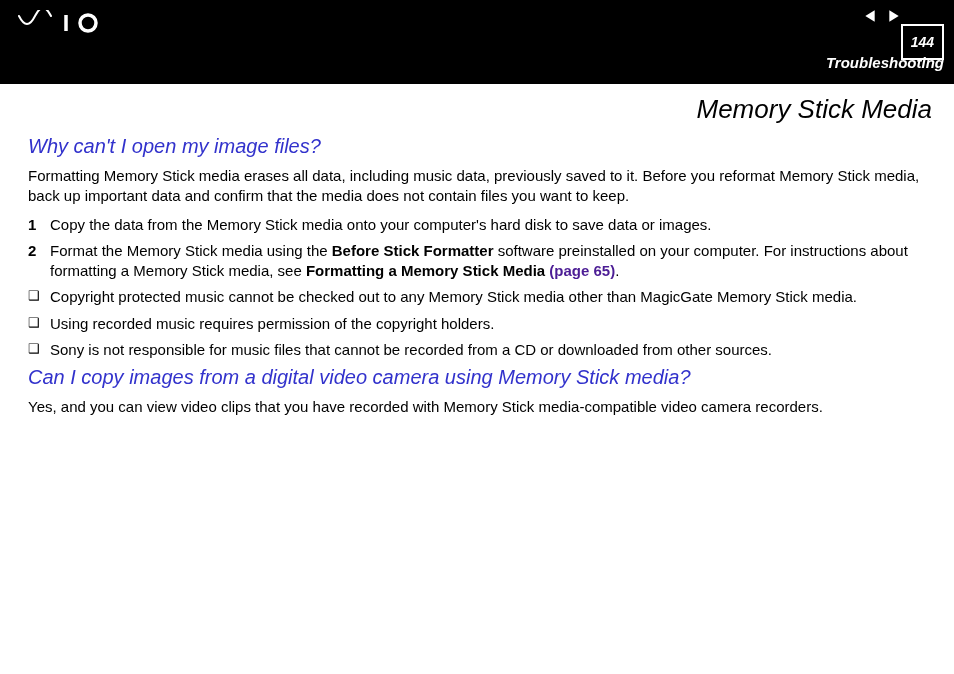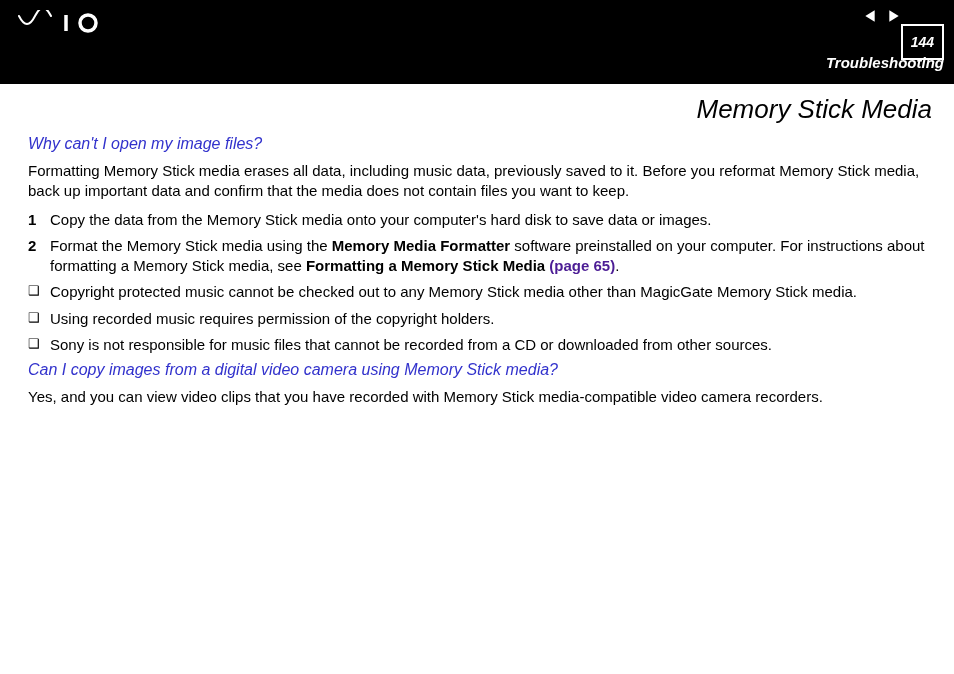--- a/index.html
+++ b/index.html
@@ -13,21 +13,21 @@
   }
   .logo { position: absolute; left: 18px; top: 10px; }
   .logo svg { width: 90px; height: 26px; }
   .nav-arrows { position: absolute; right: 50px; top: 8px; display: flex; gap: 4px; align-items: center; }
   .arrow-btn { width: 20px; height: 16px; display: inline-flex; align-items: center; justify-content: center; }
   .arrow-btn svg { width: 14px; height: 14px; }
   .page-num-box { position: absolute; right: 10px; top: 24px; border: 2px solid #fff; padding: 8px 8px; font-style: italic; font-weight: bold; font-size: 14px; }
   .section-label { position: absolute; right: 10px; top: 54px; font-style: italic; font-weight: bold; font-size: 15px; }
   .content { padding: 10px 22px 0 28px; }
   .h1 { font-size: 26px; font-style: italic; font-weight: normal; margin-bottom: 10px; font-family: Arial, sans-serif; text-align: right; }
-  .h2 { font-size: 16px; font-style: italic; font-weight: normal; color: #3232cc; margin-bottom: 8px; }
+  .h2 { font-size: 20px; font-style: italic; font-weight: normal; color: #3232cc; margin-bottom: 8px; }
   .para { font-size: 15px; line-height: 1.35; margin-bottom: 8px; }
   .ol-item { display: flex; font-size: 15px; line-height: 1.35; margin-bottom: 6px; }
   .ol-num { font-weight: bold; min-width: 22px; }
   .ol-body { flex: 1; }
   .ul-item { display: flex; font-size: 15px; line-height: 1.35; margin-bottom: 6px; }
   .ul-bullet { min-width: 22px; font-size: 13px; }
   .ul-body { flex: 1; }
   .bold { font-weight: bold; }
   .link { color: #4c1d95; font-weight: bold; }
 </style>
@@ -64,21 +64,21 @@
 
   <div class="h2">Why can't I open my image files?</div>
   <div class="para">Formatting Memory Stick media erases all data, including music data, previously saved to it. Before you reformat Memory Stick media, back up important data and confirm that the media does not contain files you want to keep.</div>
   <div class="ol-item">
     <div class="ol-num">1</div>
     <div class="ol-body">Copy the data from the Memory Stick media onto your computer's hard disk to save data or images.</div>
   </div>
   <div class="ol-item">
     <div class="ol-num">2</div>
     <div class="ol-body">
-      <span>Format the Memory Stick media using the </span><span class="bold">Memory Media Formatter</span><span> software preinstalled on your computer. For instructions about formatting a Memory Stick media, see </span><span class="bold">Formatting a Memory Stick Media</span><span class="link"> (page 65)</span><span>.</span>
+      <span>Format the Memory Stick media using the </span><span class="bold">Before Stick Formatter</span><span> software preinstalled on your computer. For instructions about formatting a Memory Stick media, see </span><span class="bold">Formatting a Memory Stick Media</span><span class="link"> (page 65)</span><span>.</span>
     </div>
   </div>
 
   <div class="ul-item">
     <div class="ul-bullet">❑</div>
     <div class="ul-body">Copyright protected music cannot be checked out to any Memory Stick media other than MagicGate Memory Stick media.</div>
   </div>
   <div class="ul-item">
     <div class="ul-bullet">❑</div>
     <div class="ul-body">Using recorded music requires permission of the copyright holders.</div>

